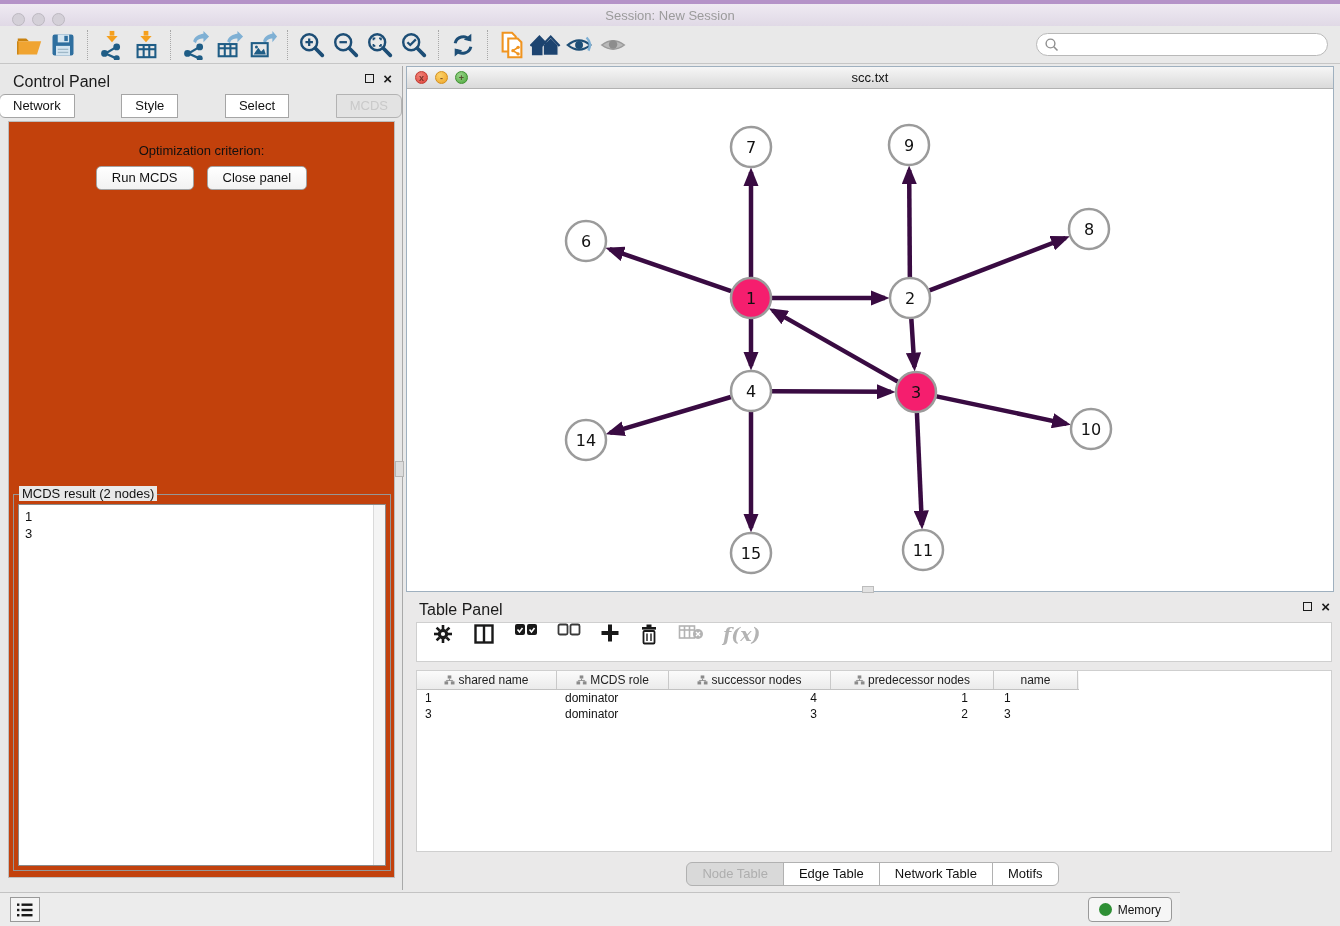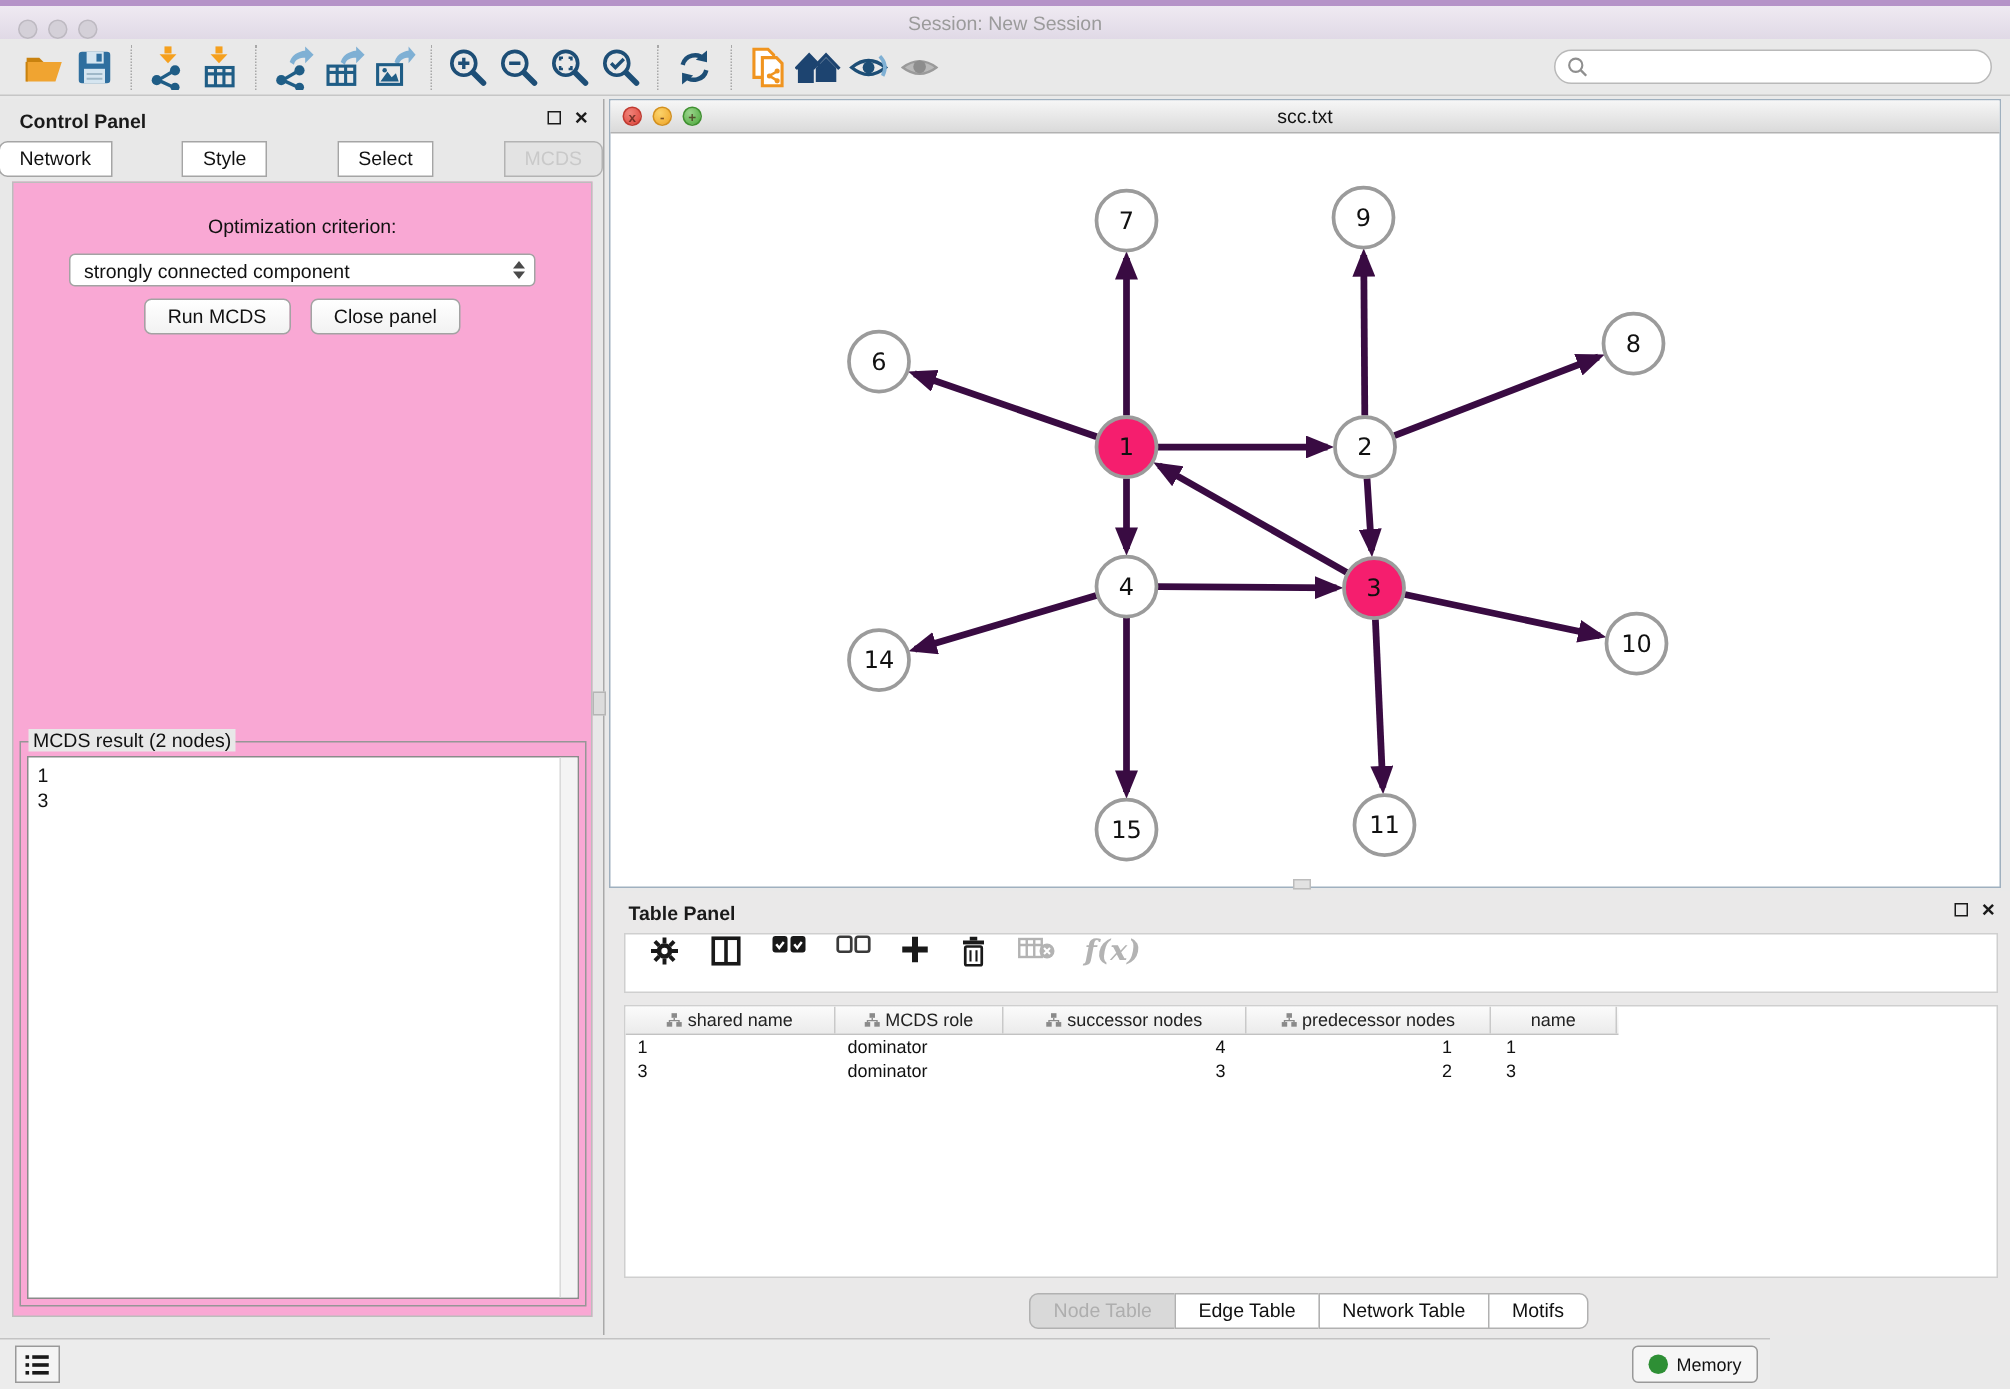--- a/index.html
+++ b/index.html
@@ -23,31 +23,31 @@
   .tbtn{width:34px;height:32px;display:flex;align-items:center;justify-content:center;cursor:default;}
   .tsep{width:1px;height:30px;border-left:1px dotted #a8a8a8;margin:0 7px;}
   .search{margin-left:auto;margin-right:12px;width:292px;height:23px;border:1px solid #b9b9b9;
     border-radius:12px;background:#fff;display:flex;align-items:center;padding-left:7px;}
   .search input{border:none;outline:none;flex:1;font-size:12px;background:transparent;
     font-family:"Liberation Sans",sans-serif;}
   
   .cpanel{position:absolute;left:0;top:66px;width:403px;height:824px;background:#e8e8e8;
     border-right:1px solid #a9a9a9;}
   .panel-head{position:relative;height:28px;}
-  .panel-head .ptitle{position:absolute;left:13px;top:7px;font-size:13px;color:#1a1a1a;font-weight:bold;}
+  .panel-head .ptitle{position:absolute;left:13px;top:7px;font-size:16px;color:#1a1a1a;}
   .winbtns{position:absolute;right:10px;top:7px;display:flex;gap:9px;align-items:center;}
   .float-ic{width:9px;height:9px;border:1.6px solid #1a1a1a;display:inline-block;}
   .close-ic{font-size:15px;font-weight:700;color:#1a1a1a;line-height:11px;}
   .cp-tabs{display:flex;justify-content:space-between;position:relative;z-index:2;}
   .cp-tab{font-size:13px;color:#111;background:#fff;border:1px solid #a5a5a5;
     padding:3px 13px 4px;margin-left:-1px;}
   .cp-tab.first{border-radius:6px 0 0 6px;}
   .cp-tab.sel{background:#e3e3e3;color:#c9c9c9;border-color:#b3b3b3;border-radius:0 6px 6px 0;}
   .cp-body{position:absolute;left:8px;right:7px;top:55px;bottom:12px;border:1px solid #bdbdbd;
-    background:#f9a8d4;}
+    background:#c2410c;}
   .opt-label{text-align:center;margin-top:21px;font-size:13px;color:#111;}
   .selectbox{margin:11px auto 0;width:311px;height:22px;background:#fff;border:1px solid #a3a3a3;
     border-radius:4px;display:flex;align-items:center;padding:0 6px 0 9px;}
   .selectbox .val{flex:1;font-size:13px;color:#111;}
   .spinner{display:flex;flex-direction:column;gap:2px;align-items:center;}
   .spin-up{width:0;height:0;border-left:4px solid transparent;border-right:4px solid transparent;
     border-bottom:5px solid #4a4a4a;}
   .spin-dn{width:0;height:0;border-left:4px solid transparent;border-right:4px solid transparent;
     border-top:5px solid #4a4a4a;}
   .btn-row{display:flex;justify-content:center;gap:13px;margin-top:8px;}
@@ -292,27 +292,20 @@
     </span>
   </div>
   <div class="cp-tabs">
     <span class="cp-tab first">Network</span>
     <span class="cp-tab">Style</span>
     <span class="cp-tab">Select</span>
     <span class="cp-tab sel">MCDS</span>
   </div>
   <div class="cp-body">
     <div class="opt-label">Optimization criterion:</div>
-    <div class="selectbox">
-      <span class="val">strongly connected component</span>
-      <span class="spinner">
-        <span class="spin-up"></span>
-          <span class="spin-dn"></span>
-      </span>
-    </div>
     <div class="btn-row">
       <button class="pbtn">Run MCDS</button>
       <button class="pbtn">Close panel</button>
     </div>
     <div class="groupbox">
       <span class="legend">MCDS result (2 nodes)</span>
       <div class="inner">
         <div class="result-lines">
           <div>1</div>
           <div>3</div>

